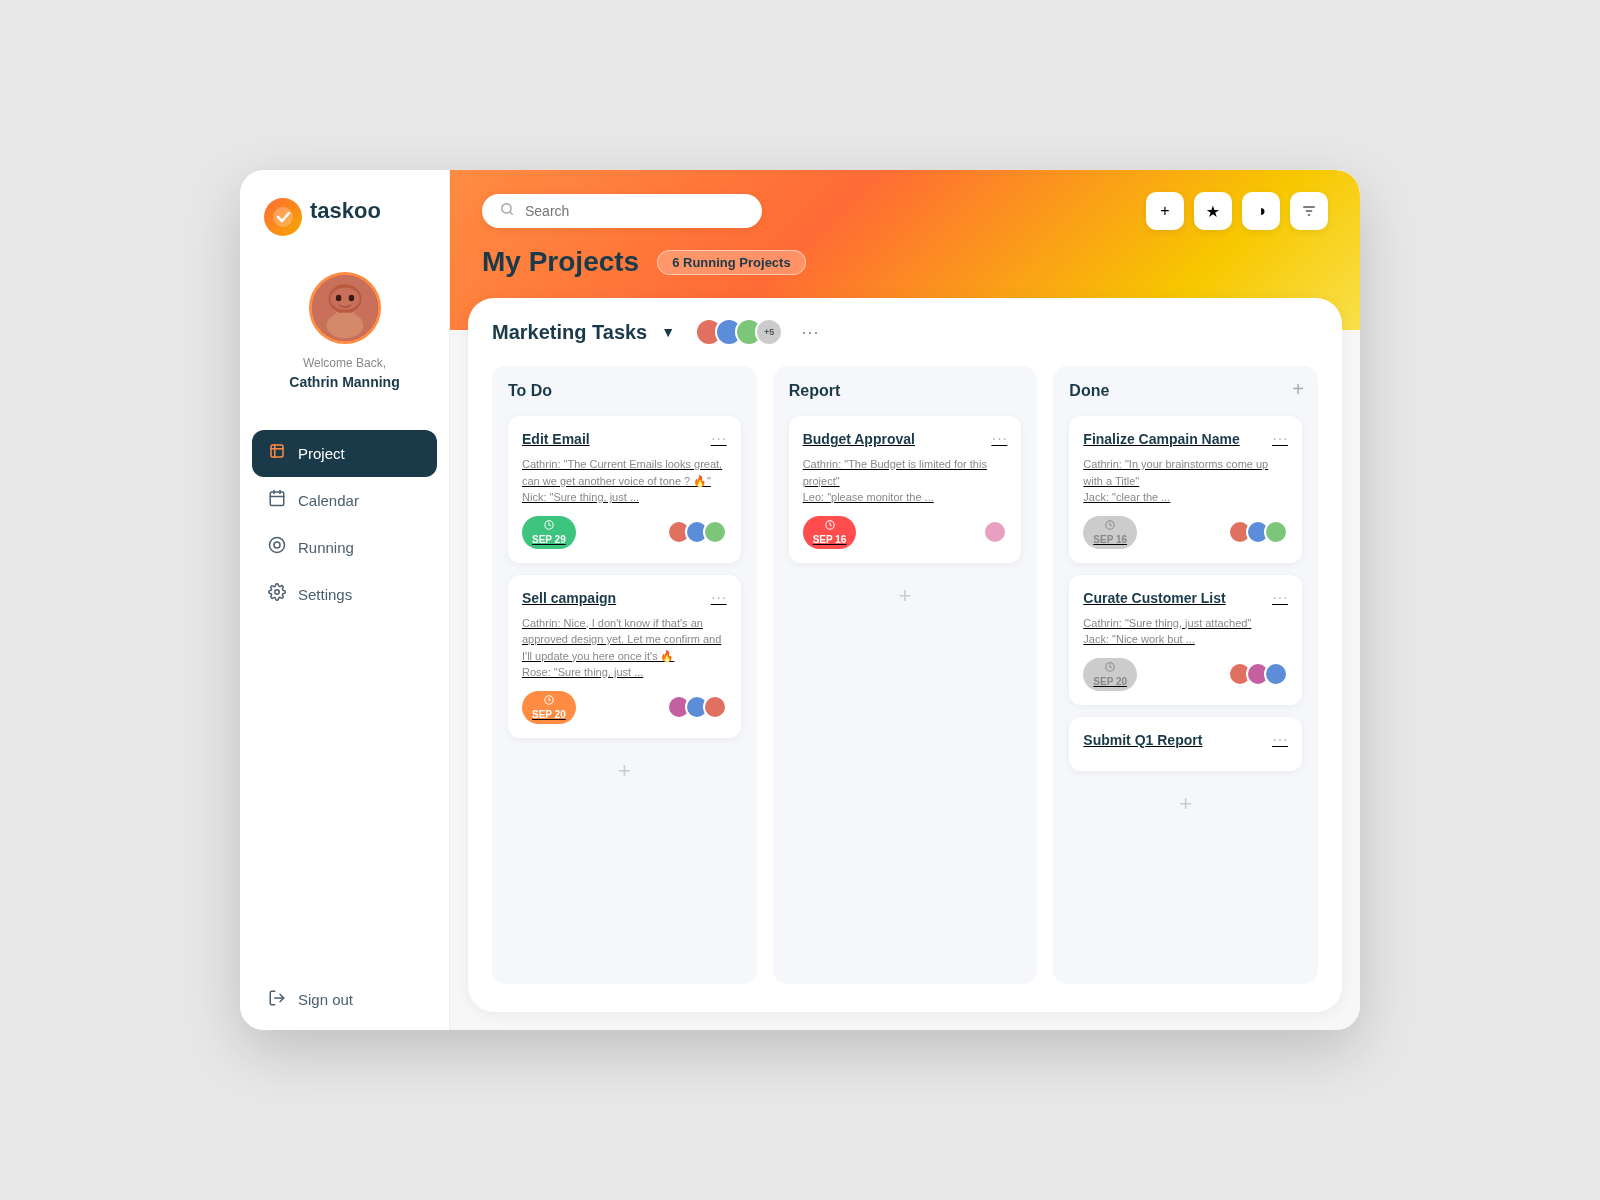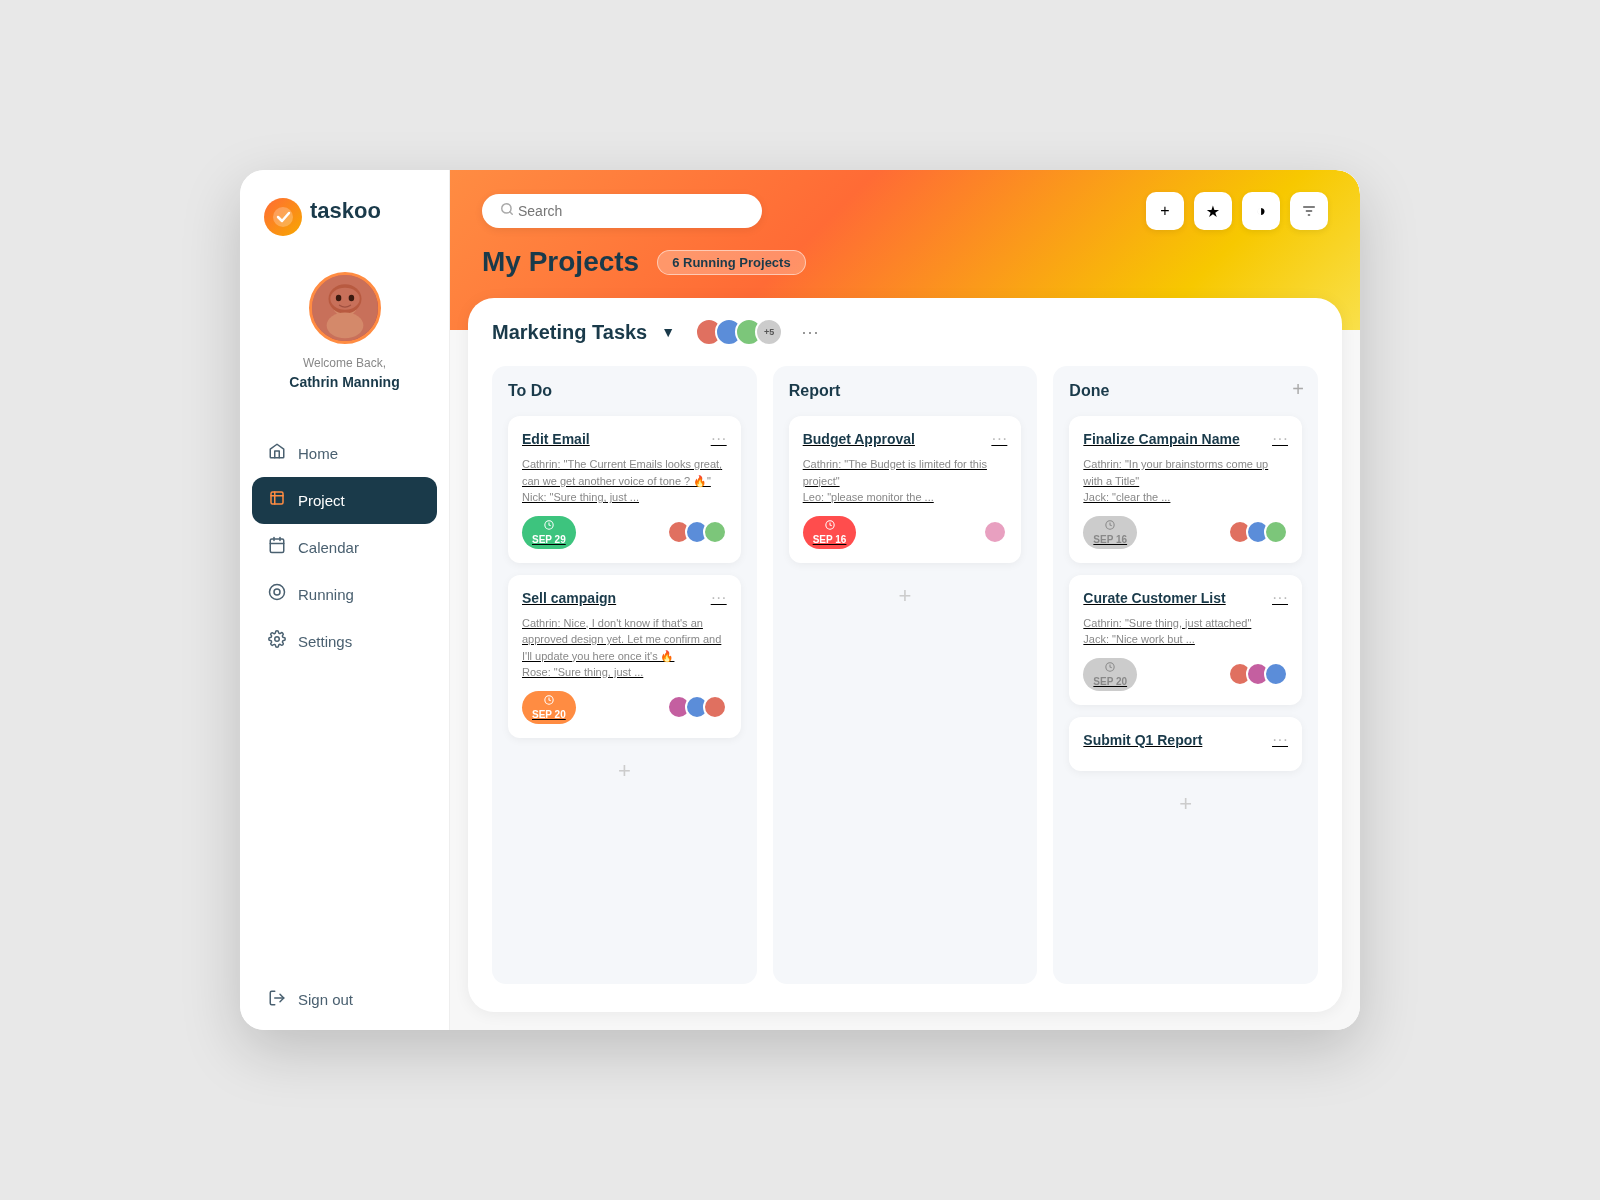--- a/index.html
+++ b/index.html
@@ -144,21 +144,21 @@
       display: flex;
       align-items: center;
       justify-content: space-between;
     }
     .search-bar {
       display: flex;
       align-items: center;
       background: white;
       border-radius: 30px;
       padding: 8px 18px;
-      gap: 4px;
+      gap: 11px;
       width: 280px;
       box-shadow: 0 2px 8px rgba(0,0,0,0.08);
     }
     .search-input {
       border: none;
       outline: none;
       font-size: 14px;
       color: #888;
       background: transparent;
       width: 100%;
@@ -402,29 +402,20 @@
           <ellipse cx="43" cy="25" rx="3" ry="3.5" fill="#3a1a10"></ellipse>
           <path d="M30 33 Q36 37 42 33" stroke="#a05040" stroke-width="1.5" fill="none" stroke-linecap="round"></path>
           <ellipse cx="36" cy="55" rx="20" ry="14" fill="#d4896a"></ellipse>
         </svg>
       </div>
       <div class="welcome-text">Welcome Back,</div>
       <div class="user-name">Cathrin Manning</div>
     </div>
 
     <nav class="sidebar-nav">
-      <div class="nav-item">
-        <span class="nav-icon">
-          <svg width="18" height="18" viewBox="0 0 24 24" fill="none" stroke="currentColor" stroke-width="2" stroke-linecap="round" stroke-linejoin="round">
-            <path d="M3 9.5L12 3l9 6.5V20a1 1 0 01-1 1H4a1 1 0 01-1-1V9.5z"></path>
-            <path d="M9 21V12h6v9"></path>
-          </svg>
-        </span>
-        <span>Home</span>
-      </div>
       <div class="nav-item active">
         <span class="nav-icon">
           <svg width="18" height="18" viewBox="0 0 24 24" fill="none" stroke="#ff8c42" stroke-width="2" stroke-linecap="round" stroke-linejoin="round">
             <rect x="4" y="4" width="16" height="16" rx="2"></rect>
             <line x1="4" y1="9" x2="20" y2="9"></line>
             <line x1="9" y1="4" x2="9" y2="20"></line>
           </svg>
         </span>
         <span>Project</span>
       </div>

